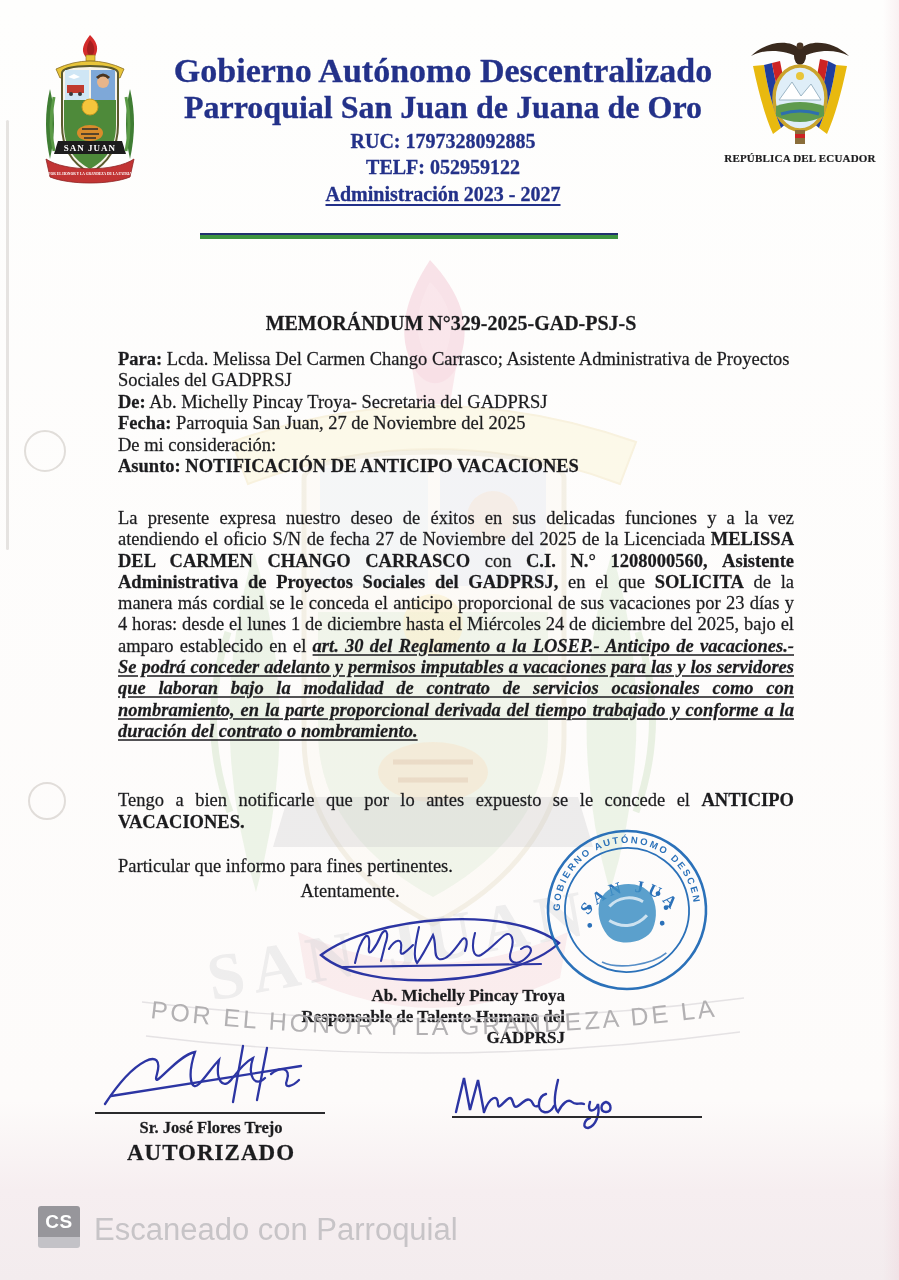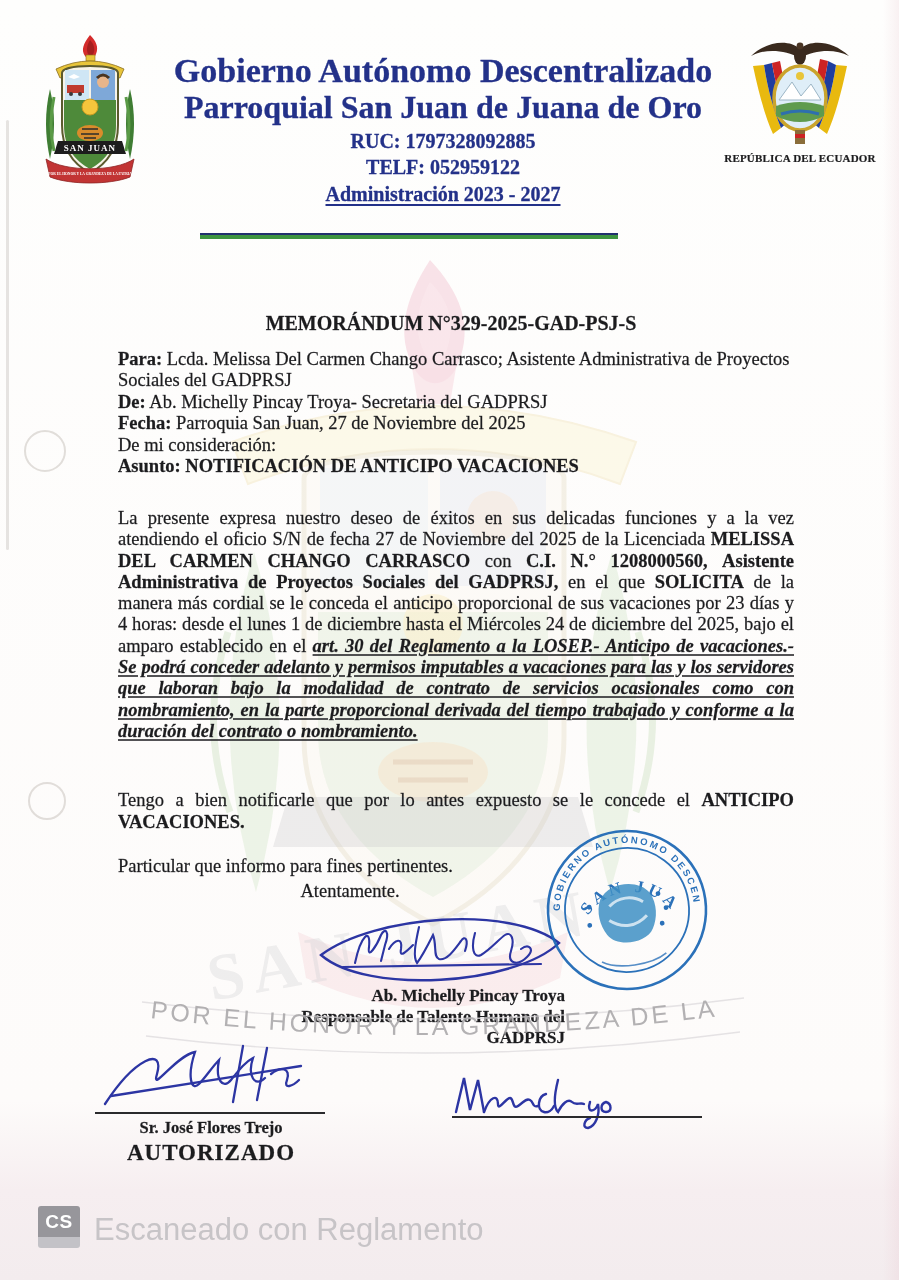--- a/index.html
+++ b/index.html
@@ -238,15 +238,15 @@
       <path d="M140,34 C136,46 146,44 148,36 C150,46 146,58 138,60 C132,60 134,52 140,50"></path>
       <path d="M156,34 C150,36 150,44 156,44 C162,44 162,36 156,34"></path>
     </g>
   </svg>
   <div class="abs sigline sigline-right"></div>
 
   <div class="abs cs-logo">
     <div class="cs-top">CS</div>
     <div class="cs-bottom"></div>
   </div>
-  <div class="abs cs-text">Escaneado con Reglamento</div>
+  <div class="abs cs-text">Escaneado con Parroquial</div>
 
 </div>
 
 </body></html>

